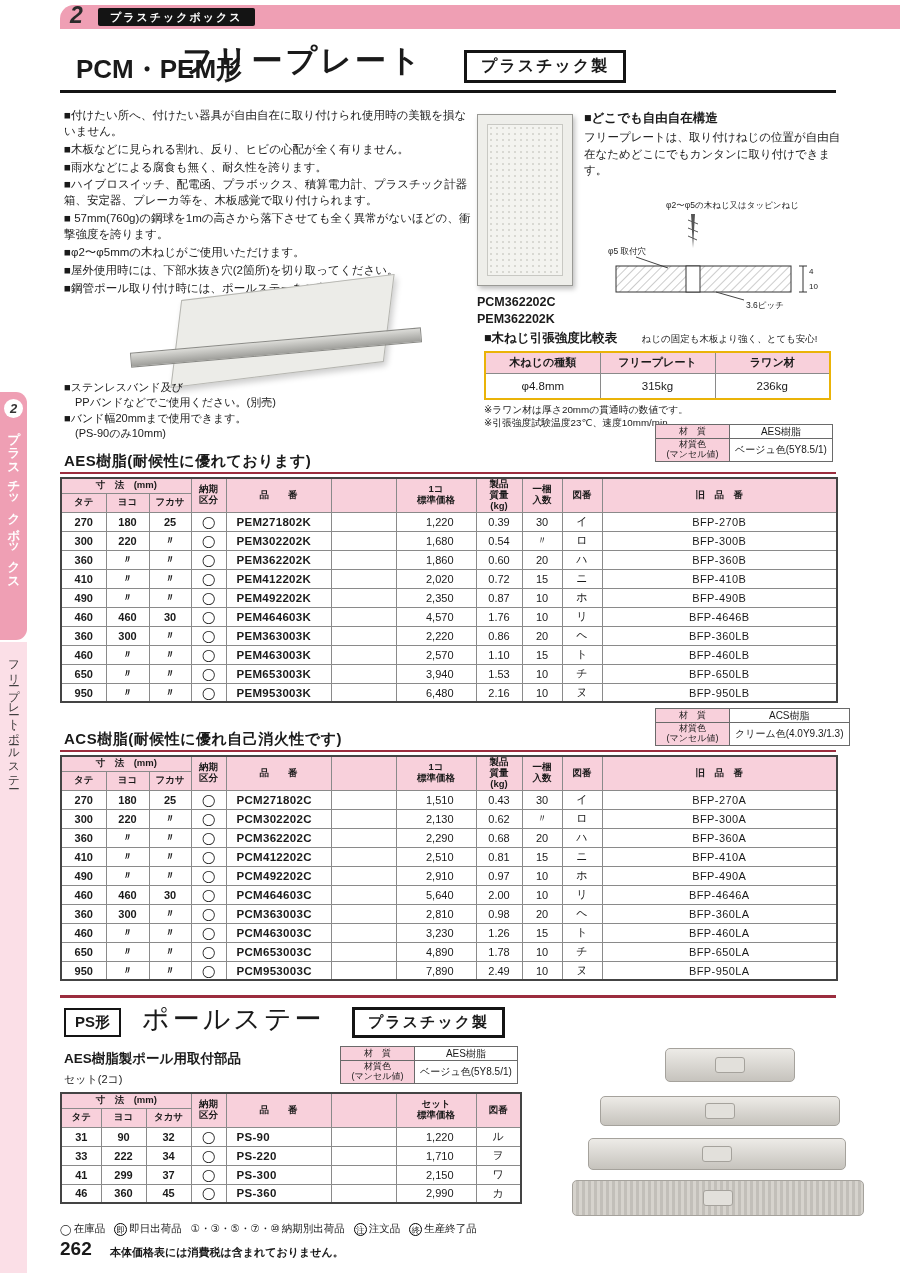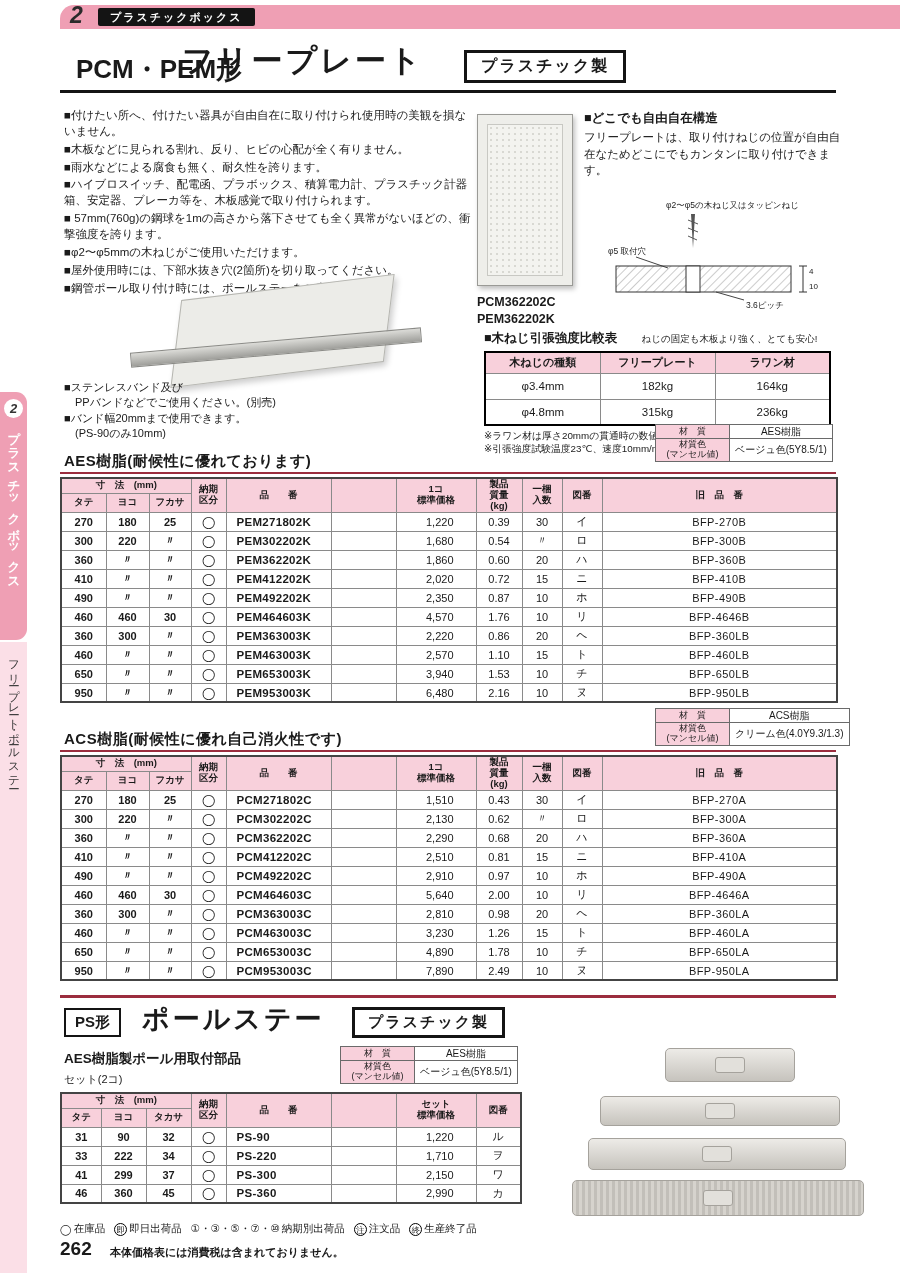--- a/index.html
+++ b/index.html
@@ -42,21 +42,21 @@
   .free-struct-title { font-size:12.5px; font-weight:bold; margin-bottom:2px; }
   .free-struct-body { font-size:11.5px; line-height:1.45; }
 
   
   .diagram { position:absolute; left:596px; top:196px; width:244px; height:130px; }
 
   
   .screw-block { position:absolute; left:484px; top:328px; width:352px; }
   .screw-title { font-size:12.5px; font-weight:bold; display:inline; }
   .screw-sub   { font-size:9.5px; display:inline; margin-left:20px; }
-  .screw-table { border-collapse:collapse; margin-top:4px; border:2px solid #000000; }
+  .screw-table { border-collapse:collapse; margin-top:4px; border:2px solid #eab308; }
   .screw-table th { background:#f8d0db; border:1px solid #8a8a8a; font-size:11px; font-weight:bold;
                     width:115px; height:21px; }
   .screw-table td { border:1px solid #8a8a8a; font-size:11.5px; text-align:center; height:26px; }
   .screw-notes { font-size:9.8px; line-height:1.35; margin-top:3px; }
 
   
   .mat-box { position:absolute; border-collapse:collapse; background:#fff; }
   .mat-box td { border:1px solid #6a6a6a; text-align:center; font-size:10px; padding:1px 5px;
                 white-space:pre-line; line-height:1.1; }
   .mat-box .m-label { background:#f8d0db; width:74px; font-size:9px; }
@@ -90,21 +90,21 @@
   td.c-circ { font-size:12px; }
   td.c-part { font-weight:bold; text-align:left; padding-left:10px; font-size:11.5px; letter-spacing:.3px; }
   td.c-price{ text-align:right; padding-right:22px; }
   td.c-old  { letter-spacing:.4px; }
 
   .divider-maroon { position:absolute; left:60px; width:776px; height:3px; background:#9b2d3e; }
 
   
   .ps-series { position:absolute; left:64px; top:1008px; border:2.5px solid #141414;
                font-size:15px; font-weight:bold; padding:3px 9px; }
-  .ps-title  { position:absolute; left:142px; top:1001px; font-size:27px; font-weight:bold; letter-spacing:3px; }
+  .ps-title  { position:absolute; left:142px; top:1001px; font-size:27px; font-weight:normal; letter-spacing:3px; }
   .ps-badge  { position:absolute; left:352px; top:1007px; border:3px solid #141414;
                font-size:15px; font-weight:bold; padding:3px 13px; letter-spacing:2px; }
   .ps-sub1 { position:absolute; left:64px; top:1050px; font-size:13.5px; font-weight:bold; }
   .ps-sub2 { position:absolute; left:64px; top:1072px; font-size:11px; }
 
   
   .stay { position:absolute; background:linear-gradient(180deg,#edebe7,#c6c3bd);
           border:1px solid #a5a29c; border-radius:5px; }
   .stay::after { content:""; position:absolute; left:50%; top:50%; width:28px; height:14px;
           transform:translate(-50%,-50%); background:#e2e0db; border:1px solid #a5a29c; border-radius:3px; }
@@ -205,25 +205,20 @@
     <table class="screw-table">
       <thead>
         <tr>
           <th>木ねじの種類</th>
           <th>フリープレート</th>
           <th>ラワン材</th>
         </tr>
       </thead>
       <tbody>
           <tr>
-            <td>φ3.4mm</td>
-            <td>182kg</td>
-            <td>164kg</td>
-          </tr>
-          <tr>
             <td>φ4.8mm</td>
             <td>315kg</td>
             <td>236kg</td>
           </tr>
         </tbody>
     </table>
     <div class="screw-notes">
         <div class="">※ラワン材は厚さ20mmの貫通時の数値です。</div>
         <div class="">※引張強度試験温度23℃、速度10mm/min.</div>
       </div>

